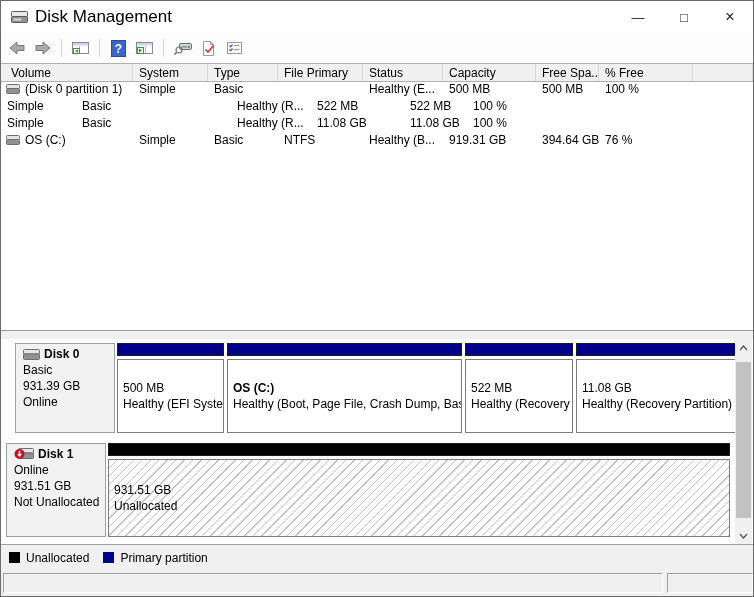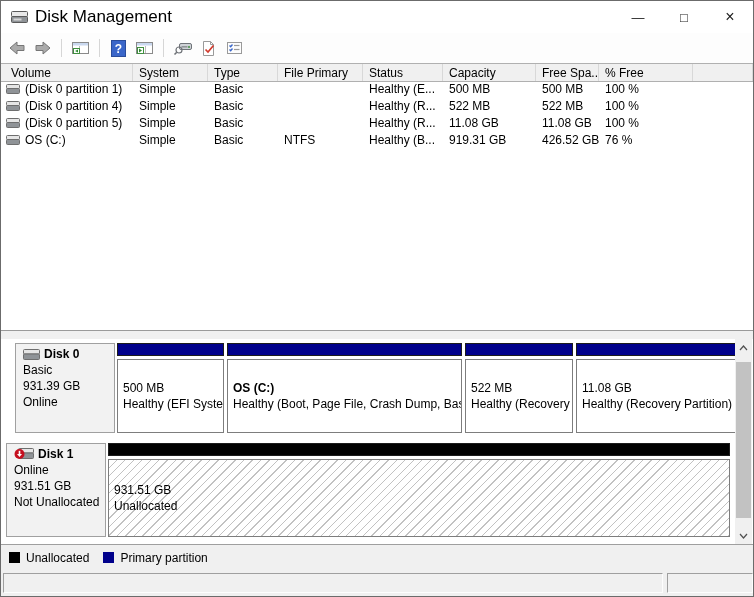--- a/index.html
+++ b/index.html
@@ -186,43 +186,29 @@
         </span>
       <span class="lv-cell" style="width:75px">Simple</span>
       <span class="lv-cell" style="width:70px">Basic</span>
       <span class="lv-cell" style="width:85px"></span>
       <span class="lv-cell" style="width:80px">Healthy (E...</span>
       <span class="lv-cell" style="width:93px">500 MB</span>
       <span class="lv-cell" style="width:63px">500 MB</span>
       <span class="lv-cell" style="width:94px">100 %</span>
     </div>
     <div class="lv-row">
-      <span class="lv-cell vol-cell" style="width:132px">
-          <svg width="14" height="10" viewBox="0 0 14 10">
-            <rect x="0.5" y="0.5" width="13" height="4" rx="1" fill="#e6e6e6" stroke="#6e6e6e"></rect>
-            <rect x="0.5" y="4.5" width="13" height="5" rx="1" fill="#8f9397" stroke="#6e6e6e"></rect>
-          </svg>
-          <span>(Disk 0 partition 4)</span>
-        </span>
       <span class="lv-cell" style="width:75px">Simple</span>
       <span class="lv-cell" style="width:70px">Basic</span>
       <span class="lv-cell" style="width:85px"></span>
       <span class="lv-cell" style="width:80px">Healthy (R...</span>
       <span class="lv-cell" style="width:93px">522 MB</span>
       <span class="lv-cell" style="width:63px">522 MB</span>
       <span class="lv-cell" style="width:94px">100 %</span>
     </div>
     <div class="lv-row">
-      <span class="lv-cell vol-cell" style="width:132px">
-          <svg width="14" height="10" viewBox="0 0 14 10">
-            <rect x="0.5" y="0.5" width="13" height="4" rx="1" fill="#e6e6e6" stroke="#6e6e6e"></rect>
-            <rect x="0.5" y="4.5" width="13" height="5" rx="1" fill="#8f9397" stroke="#6e6e6e"></rect>
-          </svg>
-          <span>(Disk 0 partition 5)</span>
-        </span>
       <span class="lv-cell" style="width:75px">Simple</span>
       <span class="lv-cell" style="width:70px">Basic</span>
       <span class="lv-cell" style="width:85px"></span>
       <span class="lv-cell" style="width:80px">Healthy (R...</span>
       <span class="lv-cell" style="width:93px">11.08 GB</span>
       <span class="lv-cell" style="width:63px">11.08 GB</span>
       <span class="lv-cell" style="width:94px">100 %</span>
     </div>
     <div class="lv-row">
       <span class="lv-cell vol-cell" style="width:132px">
@@ -230,21 +216,21 @@
             <rect x="0.5" y="0.5" width="13" height="4" rx="1" fill="#e6e6e6" stroke="#6e6e6e"></rect>
             <rect x="0.5" y="4.5" width="13" height="5" rx="1" fill="#8f9397" stroke="#6e6e6e"></rect>
           </svg>
           <span>OS (C:)</span>
         </span>
       <span class="lv-cell" style="width:75px">Simple</span>
       <span class="lv-cell" style="width:70px">Basic</span>
       <span class="lv-cell" style="width:85px">NTFS</span>
       <span class="lv-cell" style="width:80px">Healthy (B...</span>
       <span class="lv-cell" style="width:93px">919.31 GB</span>
-      <span class="lv-cell" style="width:63px">426.52 GB</span>
+      <span class="lv-cell" style="width:63px">394.64 GB</span>
       <span class="lv-cell" style="width:94px">76 %</span>
     </div>
   </div>
 
   <div class="splitter"></div>
 
   <div class="graphical">
 
     <div class="disk-row" style="top:4px; height:90px;padding-left:9px;">
       <div class="disk-label">

